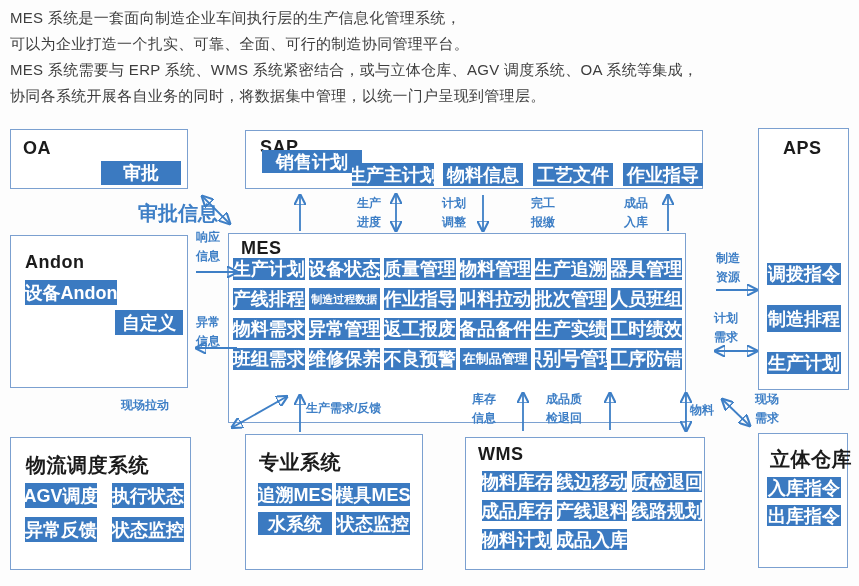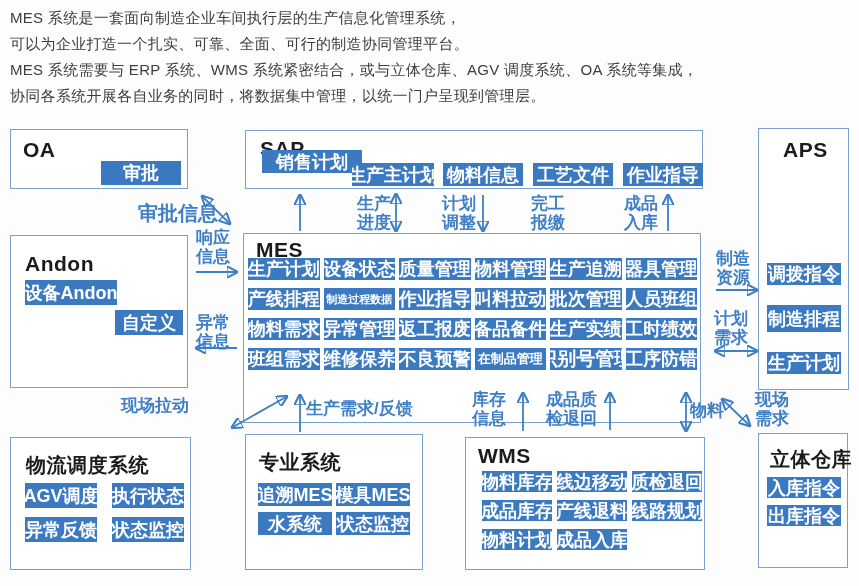--- a/index.html
+++ b/index.html
@@ -3,39 +3,39 @@
 <meta charset="utf-8">
 <style>
   * { box-sizing: border-box; margin: 0; padding: 0; }
   html,body { width: 859px; height: 586px; background: #fdfdfd; overflow: hidden; }
   body { position: relative; font-family: "Liberation Sans", "DejaVu Sans", sans-serif; }
 
   .header { position: absolute; left: 10px; top: 5px; width: 830px;
             font-size: 15px; line-height: 26px; color: #3d3d3d; letter-spacing: .3px; }
 
   .box { position: absolute; background: #ffffff; border: 1.5px solid #7ba0d0; }
-  .box-title { position: absolute; font-weight: bold; color: #1b1b1b; font-size: 21px;
+  .box-title { position: absolute; font-weight: bold; color: #1b1b1b; font-size: 18px;
                letter-spacing: .5px; white-space: nowrap; }
   .box-title.cjk { font-size: 20px; }
 
   .chip { position: absolute; background: #3b7ac1; color: #ffffff; font-weight: bold;
           font-size: 18px; display: flex; align-items: center; justify-content: center;
           white-space: nowrap; overflow: hidden; }
 
   .mes-grid { position: absolute; left: 4px; right: 3px; top: 24px;
               display: grid; grid-template-columns: repeat(6, 1fr);
               grid-auto-rows: 22px; gap: 8px 4px; }
   .mes-grid .chip { position: static; }
 
   .wms-grid { position: absolute; left: 16px; top: 33px; width: 222px;
               display: grid; grid-template-columns: repeat(3, 70px);
               grid-auto-rows: 21px; gap: 8px 5px; }
   .wms-grid .chip { position: static; }
 
-  .flow-label { position: absolute; color: #3e7fc6; font-size: 17px; font-weight: 600;
+  .flow-label { position: absolute; color: #3e7fc6; font-size: 12px; font-weight: 600;
                 line-height: 19px; white-space: pre-line; }
 
   svg.arrows { position: absolute; left: 0; top: 0; pointer-events: none; }
   svg.arrows path, svg.arrows line { stroke: #3e7fc6; stroke-width: 1.8; fill: none; }
 </style>
 </head>
 <body>
 
 <div class="header">
   <div>MES 系统是一套面向制造企业车间执行层的生产信息化管理系统，</div>
@@ -64,21 +64,21 @@
   <div class="chip" style="left:8px;top:176px;width:74px;height:27px;">制造排程</div>
   <div class="chip" style="left:8px;top:223px;width:74px;height:22px;">生产计划</div>
 </div>
 
 <div class="box" style="left:10px;top:235px;width:178px;height:153px;">
   <div class="box-title" style="left:14px;top:16px;">Andon</div>
   <div class="chip" style="left:14px;top:44px;width:92px;height:25px;">设备Andon</div>
   <div class="chip" style="left:104px;top:74px;width:68px;height:25px;">自定义</div>
 </div>
 
-<div class="box" style="left:243px;top:233px;width:458px;height:190px;">
+<div class="box" style="left:228px;top:233px;width:458px;height:190px;">
   <div class="box-title" style="left:12px;top:4px;">MES</div>
   <div class="mes-grid">
     <div class="chip">生产计划</div>
     <div class="chip">设备状态</div>
     <div class="chip">质量管理</div>
     <div class="chip">物料管理</div>
     <div class="chip">生产追溯</div>
     <div class="chip">器具管理</div>
     <div class="chip">产线排程</div>
     <div class="chip" style="font-size: 11px;">制造过程数据</div>

